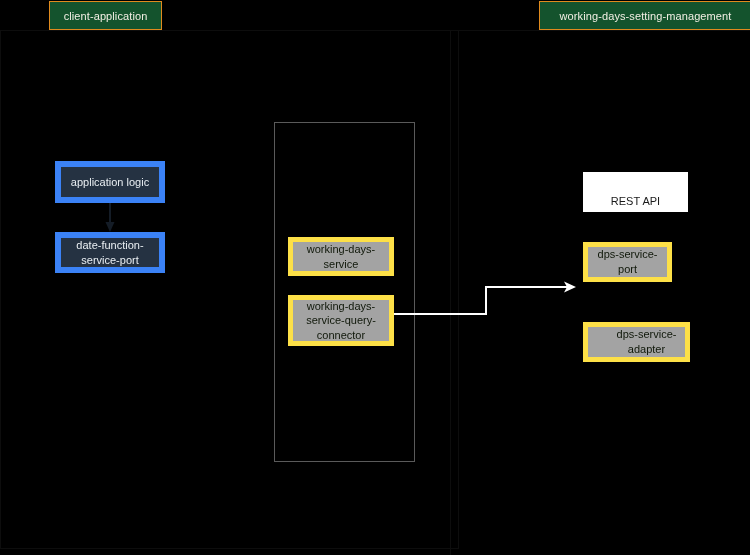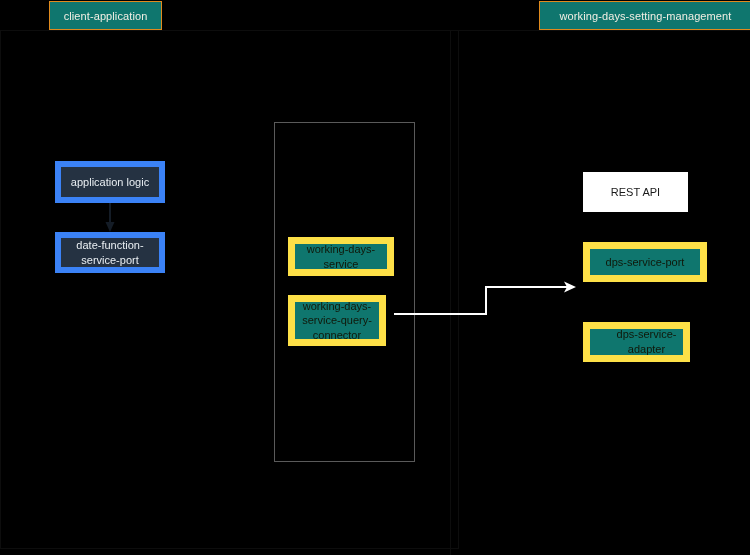--- a/index.html
+++ b/index.html
@@ -21,21 +21,21 @@
     position: absolute;
     box-sizing: border-box;
     border: 1px solid #0d0d0d;
     background: transparent;
   }
 
   
   .chip {
     position: absolute;
     box-sizing: border-box;
-    background: #0f766e;
+    background: #14532d;
     border: 1px solid #e08a1e;
     color: #f2efe4;
     font-size: 11px;
     display: flex;
     align-items: center;
     justify-content: center;
     text-align: center;
     letter-spacing: 0.1px;
     white-space: nowrap;
   }
@@ -53,29 +53,30 @@
     padding: 2px 4px;
   }
 
   .node-dark {
     background: #253242;
     border: 6px solid #3b82f6;
     color: #e9eef2;
   }
 
   .node-green {
-    background: #0f766e;
-    border: 7px solid #fde047;
+    background: #a3a3a3;
+    border: 5px solid #fde047;
     color: #10180a;
   }
 
   .node-white {
     background: #ffffff;
     border: 1px solid #ffffff;
     color: #1a1a1a;
+    align-items: flex-end;
   }
 
   
   .frame {
     position: absolute;
     box-sizing: border-box;
     border: 1px solid #5a5a5a;
     background: transparent;
   }
 
@@ -131,29 +132,29 @@
   </div>
 
   <div class="node node-dark" style="left:55px; top:232px; width:110px; height:41px;justify-content:center;">
     <span>date-function-service-port</span>
   </div>
 
   <div class="node node-green" style="left:288px; top:237px; width:106px; height:39px;">
     <span>working-days-service</span>
   </div>
 
-  <div class="node node-green" style="left:288px; top:295px; width:98px; height:51px;">
+  <div class="node node-green" style="left:288px; top:295px; width:106px; height:51px;">
     <span>working-days-service-query-connector</span>
   </div>
 
   <div class="node node-white" style="left:583px; top:172px; width:105px; height:40px;">
     <span>REST API</span>
   </div>
 
-  <div class="node node-green" style="left:583px; top:242px; width:124px; height:40px;">
+  <div class="node node-green" style="left:583px; top:242px; width:89px; height:40px;">
     <span>dps-service-port</span>
   </div>
 
   <div class="node node-green" style="left:583px; top:322px; width:107px; height:40px;padding-left:24px;">
     <span>dps-service-adapter</span>
   </div>
 
 </div>
 
 </body></html>

